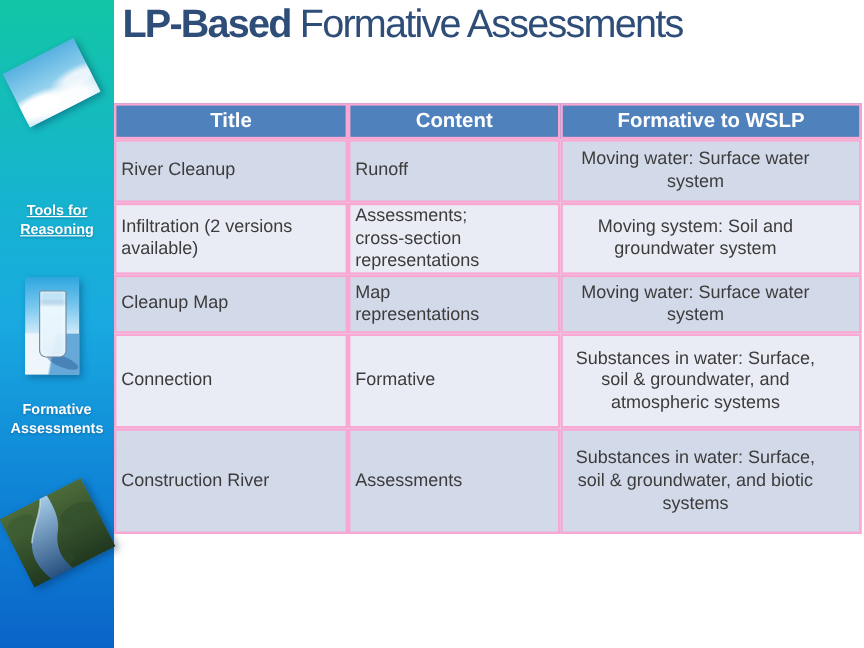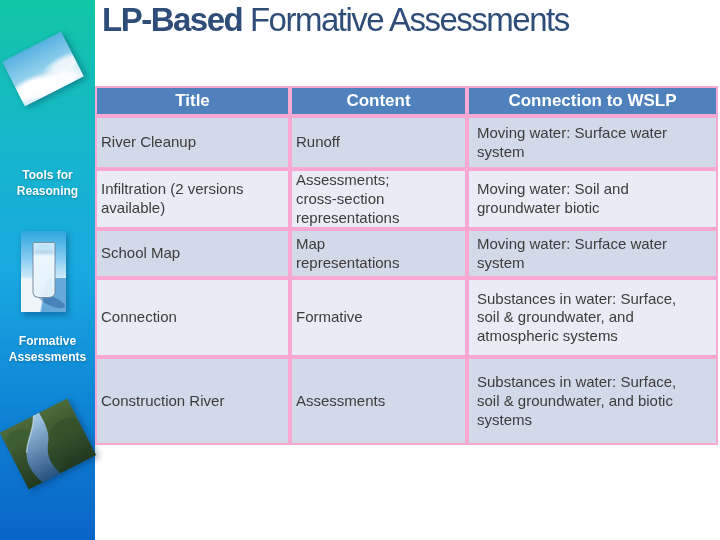--- a/index.html
+++ b/index.html
@@ -12,21 +12,21 @@
   
   .sidebar {
     position:absolute; left:0; top:0; width:95px; height:540px;
     background:linear-gradient(180deg,#12c6a5 0%, #16b4cf 30%, #19a9e0 50%, #0f85d6 75%, #0a64c8 100%);
   }
   .sidebar-label {
     position:absolute; left:0; width:95px; padding:0 6px; text-align:center;
     color:#ffffff; font-weight:bold; font-size:12px; line-height:1.3;
     text-shadow:0 1px 2px rgba(0,40,80,.35);
   }
-  .label-tools { top:168px; }
+  .label-tools { top:168px;text-decoration:underline; }
   .label-formative { top:334px; }
 
   .photo { position:absolute; box-shadow:2px 3px 6px rgba(0,30,70,.35); }
 
   .photo-clouds {
     left:10px; top:44px; width:66px; height:50px; transform:rotate(-27deg);
     background:
       radial-gradient(ellipse 30px 12px at 20% 75%, #ffffff 55%, rgba(255,255,255,0) 100%),
       radial-gradient(ellipse 36px 14px at 58% 88%, #fbfdfe 50%, rgba(255,255,255,0) 100%),
       radial-gradient(ellipse 26px 10px at 82% 62%, #eaf4fa 45%, rgba(255,255,255,0) 100%),
@@ -73,21 +73,21 @@
   .lp-table th, .lp-table td {
     border:2px solid #f9a8d4; vertical-align:middle;
     font-size:15px; line-height:1.25; color:#3c3c3c;
   }
   .lp-table th {
     background:#4f81bd; color:#ffffff; font-weight:bold; font-size:17px;
     text-align:center; height:30px;
   }
   .lp-table td { padding-left:4px; padding-right:4px; }
   .lp-table td.col-content { padding-right:42px;margin-left:30px; }
-  .lp-table td.col-connection { padding-left:8px; padding-right:34px; }
+  .lp-table td.col-connection { padding-left:8px; padding-right:34px;text-align:center; }
   .lp-table tbody tr:nth-child(odd)  td { background:#d2d9e8; }
   .lp-table tbody tr:nth-child(even) td { background:#e9ecf4; }
 </style>
 </head>
 <body>
 
 <div class="slide">
 
   <div class="sidebar">
     <div class="photo photo-clouds"></div>
@@ -131,36 +131,36 @@
   <table class="lp-table">
     <colgroup>
         <col style="width:195px">
         <col style="width:177px">
         <col style="width:251px">
       </colgroup>
     <thead>
       <tr>
         <th>Title</th>
         <th>Content</th>
-        <th>Connection to WSLP</th>
+        <th>Formative to WSLP</th>
       </tr>
     </thead>
     <tbody>
       <tr style="height:53px">
         <td class="col-title">River Cleanup</td>
         <td class="col-content">Runoff</td>
         <td class="col-connection">Moving water: Surface water system</td>
       </tr>
       <tr style="height:60px">
         <td class="col-title">Infiltration (2 versions available)</td>
         <td class="col-content">Assessments; cross-section representations</td>
-        <td class="col-connection">Moving water: Soil and groundwater biotic</td>
+        <td class="col-connection">Moving system: Soil and groundwater system</td>
       </tr>
       <tr style="height:49px">
-        <td class="col-title">School Map</td>
+        <td class="col-title">Cleanup Map</td>
         <td class="col-content">Map representations</td>
         <td class="col-connection">Moving water: Surface water system</td>
       </tr>
       <tr style="height:79px">
         <td class="col-title">Connection</td>
         <td class="col-content">Formative</td>
         <td class="col-connection">Substances in water: Surface, soil &amp; groundwater, and atmospheric systems</td>
       </tr>
       <tr style="height:88px">
         <td class="col-title">Construction River</td>

